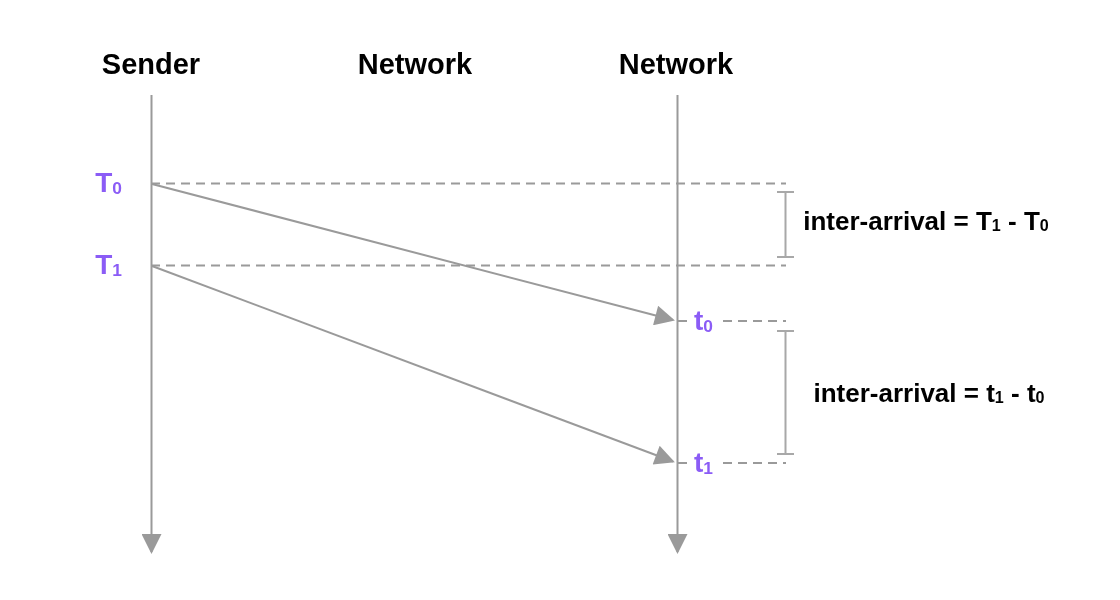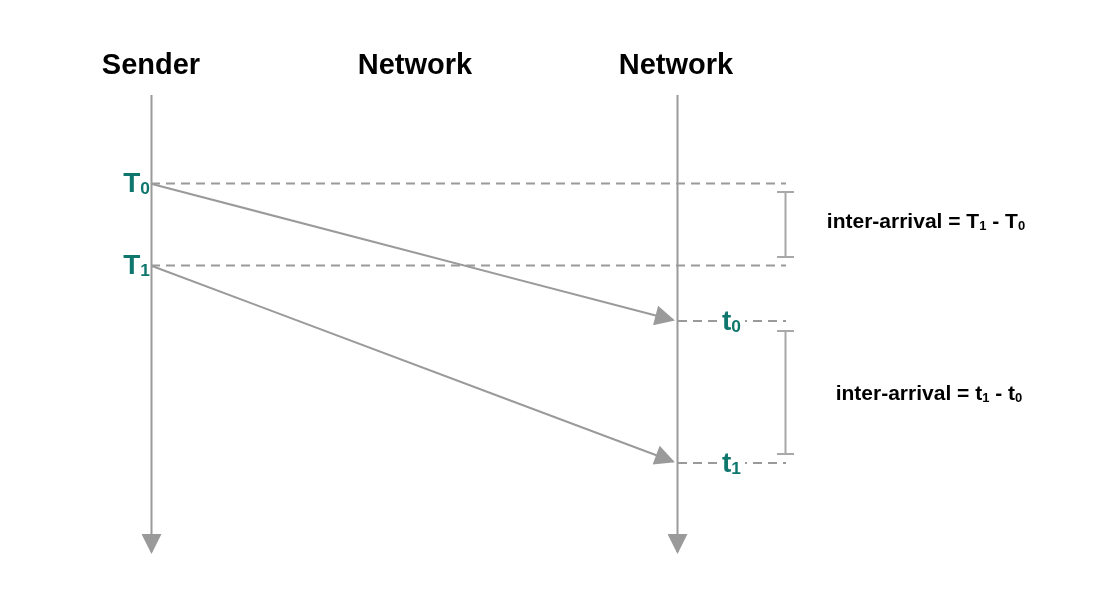--- a/index.html
+++ b/index.html
@@ -18,32 +18,31 @@
     font-weight: 700;
     font-size: 29px;
     color: #000000;
     white-space: nowrap;
   }
   .time-label {
     position: absolute;
     transform: translateY(-50%);
     font-weight: 700;
     font-size: 28px;
-    color: #0f766e;
+    color: #8b5cf6;
     white-space: nowrap;
     line-height: 1;
-    margin-left: 28px;
   }
   .time-label.align-right { transform: translate(-100%, -50%); }
   .time-label.on-line { background: #ffffff; padding: 0 4px; }
   .annotation {
     position: absolute;
     transform: translate(-50%, -50%);
     font-weight: 700;
-    font-size: 21px;
+    font-size: 26px;
     color: #000000;
     white-space: nowrap;
     line-height: 1;
   }
   .sub { font-size: 0.62em; vertical-align: -0.09em; }
   
   #hdr-sender   { left: 151px; top: 64px; }
   #hdr-network  { left: 415px; top: 64px; }
   #hdr-receiver { left: 676px; top: 64px; }
   #lbl-T0 { left: 122px; top: 183px; }

